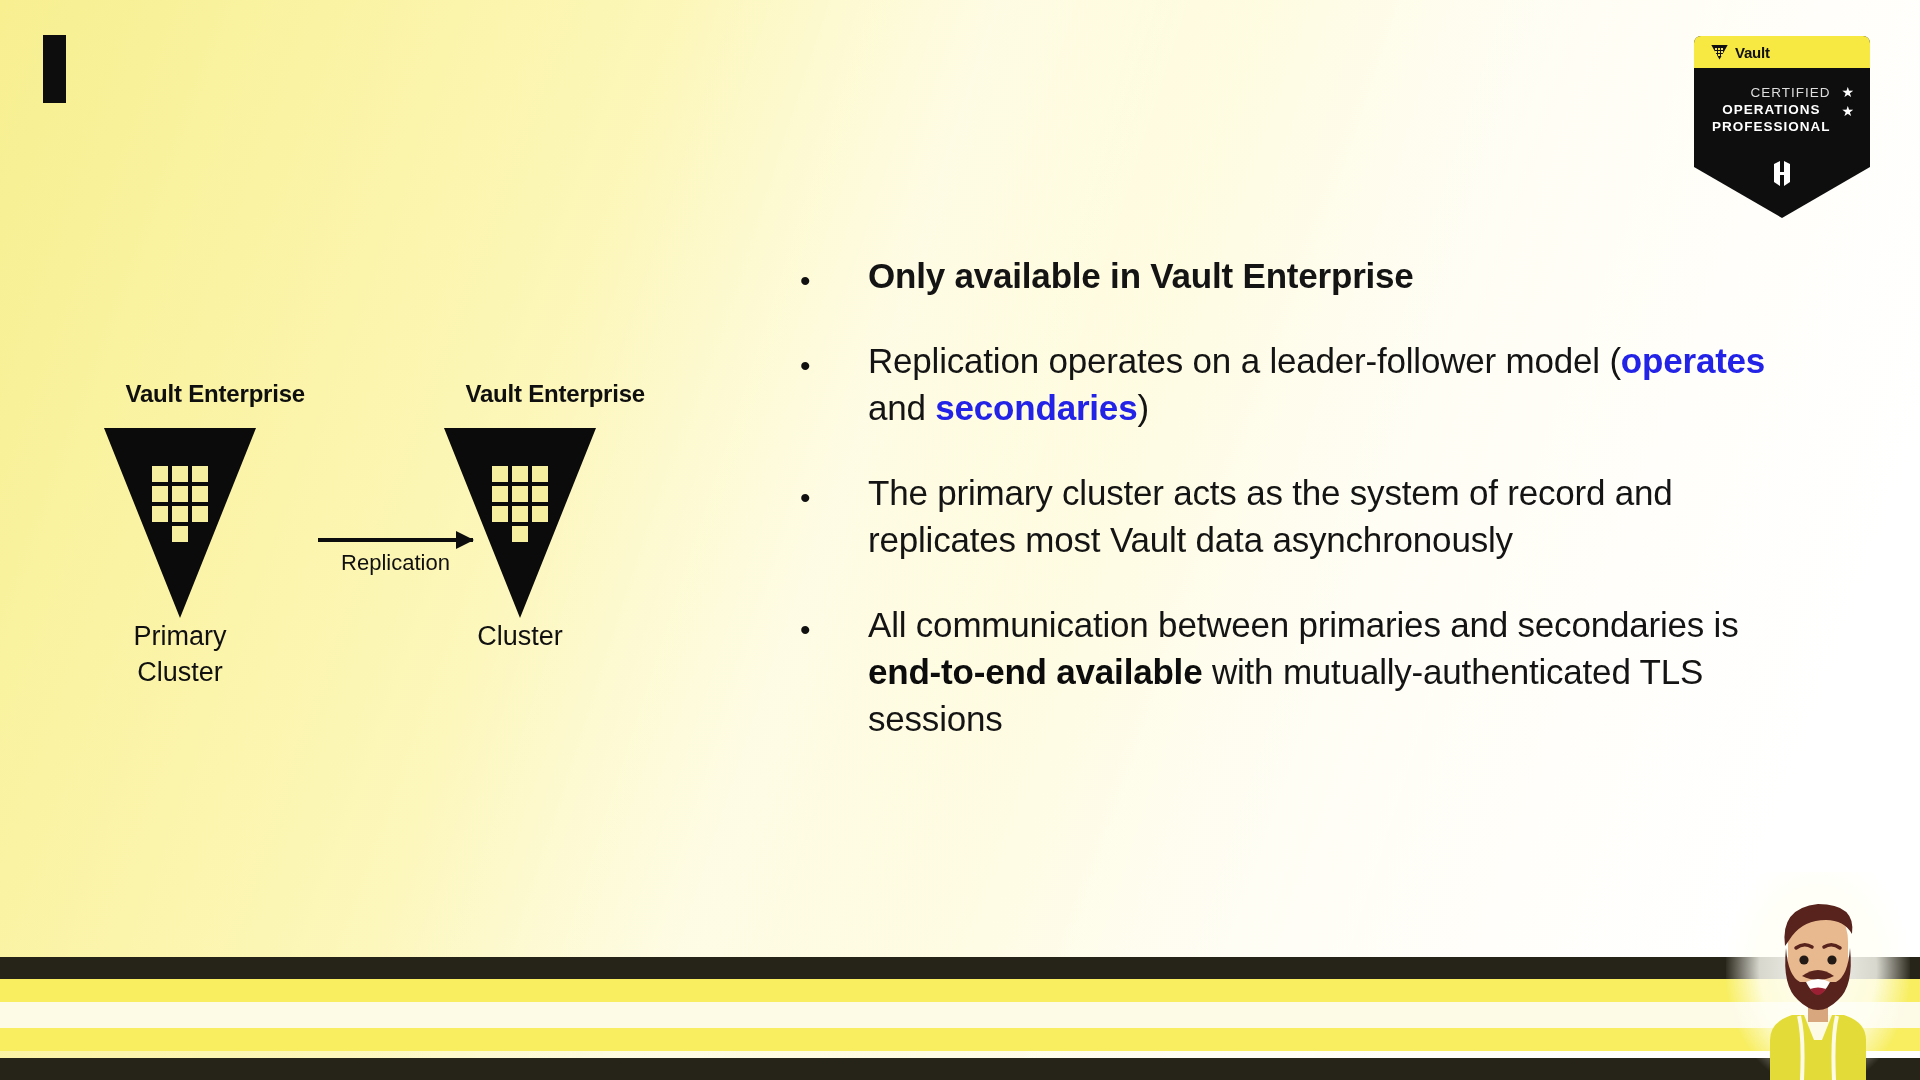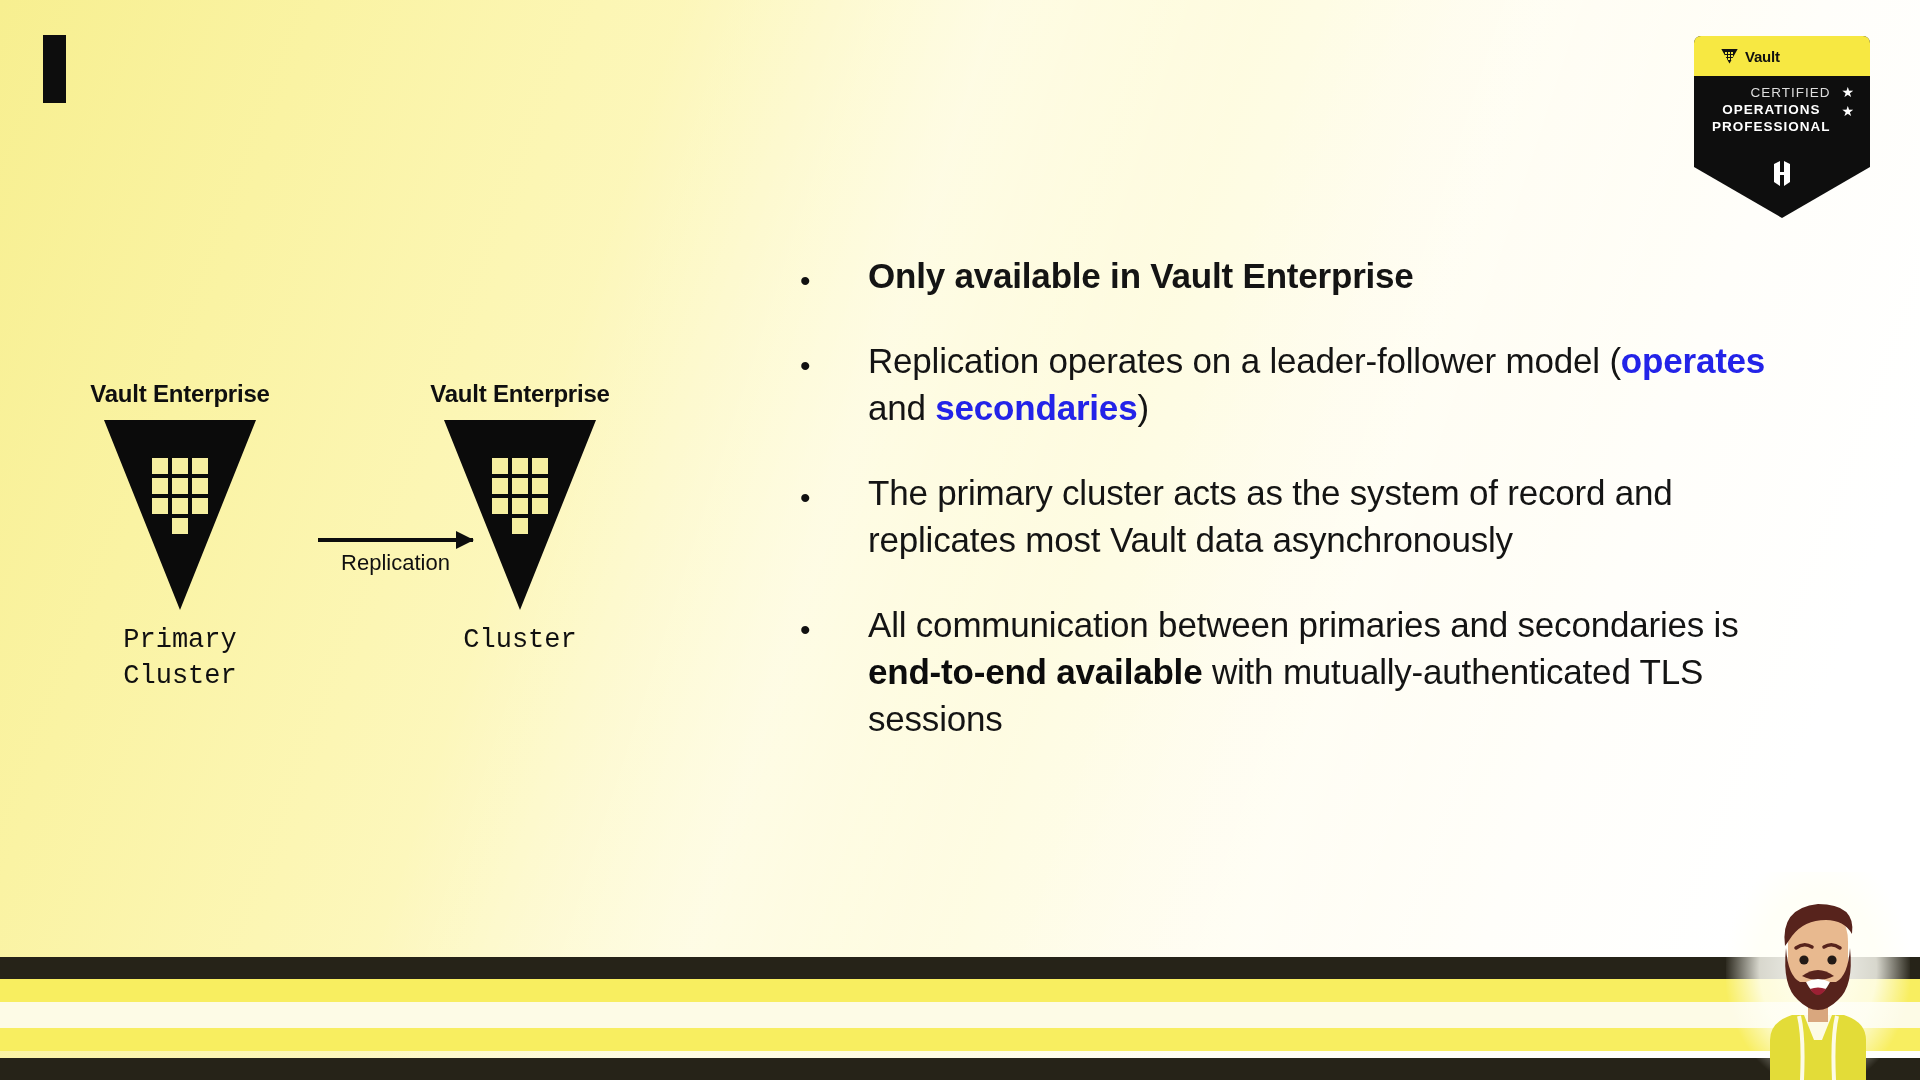--- a/index.html
+++ b/index.html
@@ -68,26 +68,26 @@
     position: absolute;
     inset: 0;
     background: #0e0e0e;
     border-radius: 7px 7px 0 0;
     clip-path: polygon(0% 0%, 100% 0%, 100% 72%, 50% 100%, 0% 72%);
   }
   #cert-badge .badge-top {
     position: absolute;
     left: 0; top: 0;
     width: 100%;
-    height: 40px;
+    height: 32px;
     background: #f7e842;
     border-radius: 7px 7px 0 0;
     display: flex;
     align-items: center;
-    padding-left: 27px;
+    padding-left: 17px;
     box-sizing: border-box;
   }
   #cert-badge .badge-vault-mark {
     width: 17px;
     height: 15px;
     position: relative;
     margin-right: 7px;
   }
   #cert-badge .badge-vault-mark .tri {
     position: absolute;
@@ -151,21 +151,22 @@
   
   #diagram { position: absolute; left: 0; top: 380px; width: 790px; height: 420px; }
   .cluster { position: absolute; width: 250px; text-align: center; }
   .cluster.primary   { left: 55px;  top: 0; }
   .cluster.secondary { left: 395px; top: 0; }
   .cluster-caption {
     font-size: 24px;
     font-weight: bold;
     color: #0f0f0f;
     letter-spacing: -0.2px;
-    margin-bottom: 12px;
+    margin-bottom: 20px;
+    text-align: right;
   }
   .vault-logo {
     position: relative;
     width: 152px;
     height: 190px;
     margin: 0 auto;
   }
   .vault-logo .tri {
     position: absolute;
     inset: 0;
@@ -186,22 +187,20 @@
   }
   .vault-logo .grid i {
     display: block;
     background: #f6efa0;
   }
   .vault-logo .grid i.blank { background: transparent; }
   .cluster-label {
     font-size: 27px;
     color: #101010;
     line-height: 36px;
-    margin-top: 12px;
-    font-family: Liberation Mono, monospace;
   }
   #replication-arrow {
     position: absolute;
     left: 318px;
     top: 158px;
     width: 170px;
     text-align: center;
   }
   #replication-arrow .shaft {
     position: relative;

